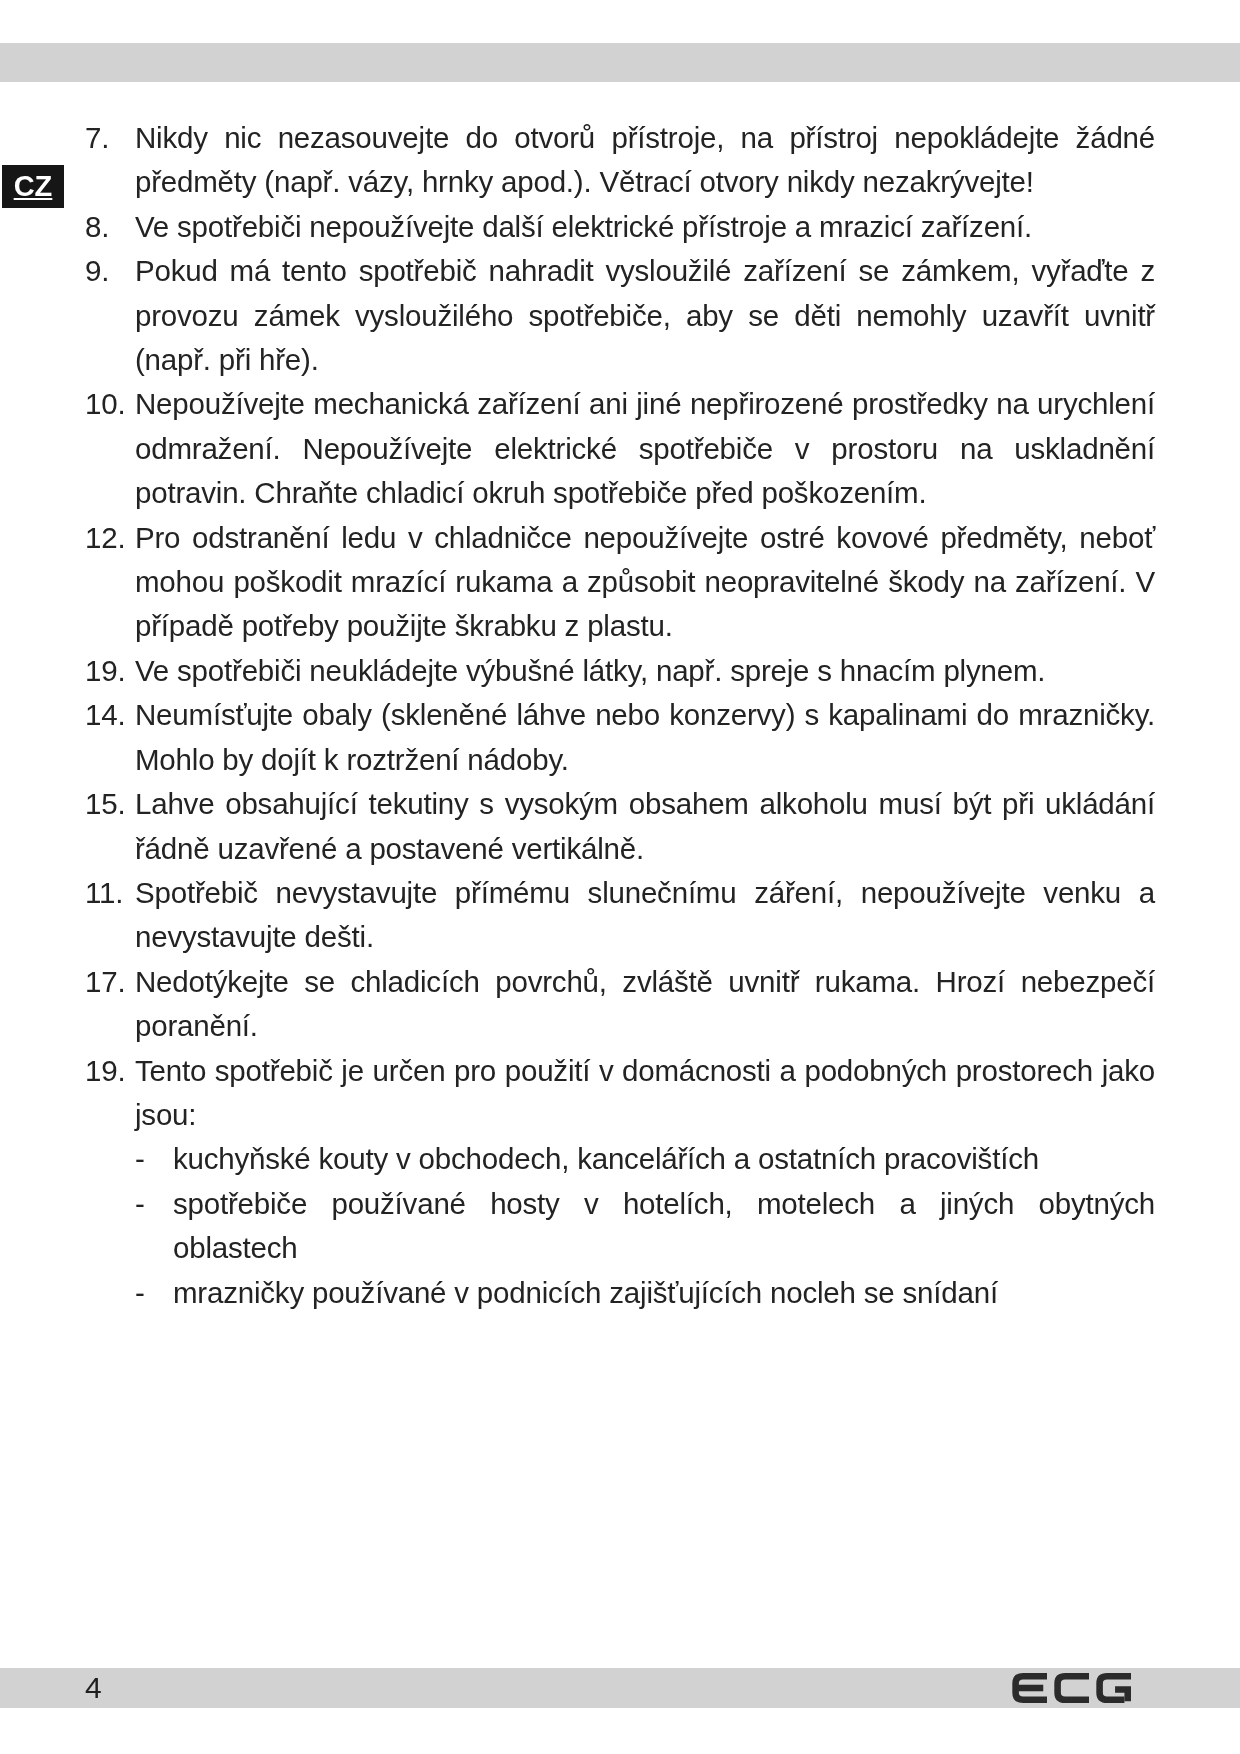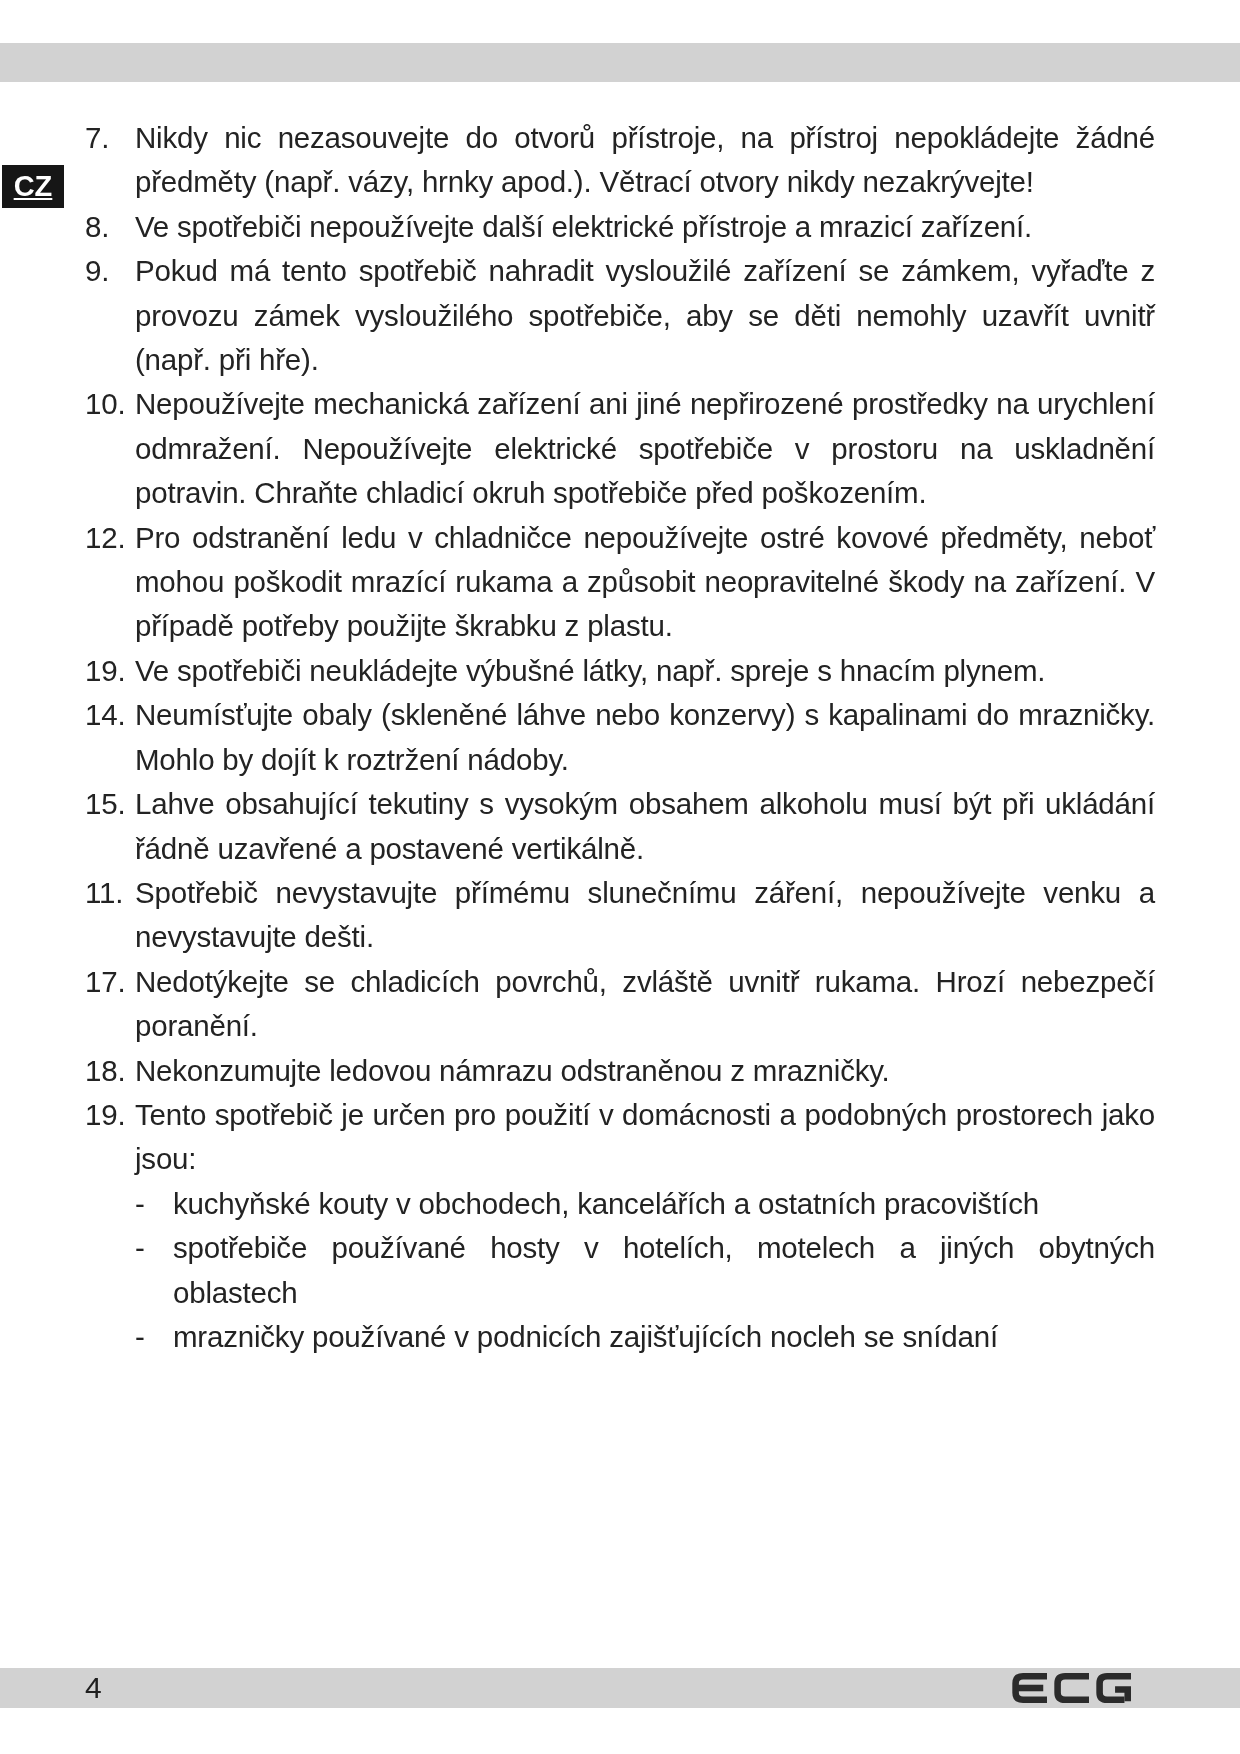--- a/index.html
+++ b/index.html
@@ -105,24 +105,20 @@
     <div class="item">
       <span class="num">11.</span>
       <div class="txt">Spotřebič nevystavujte přímému slunečnímu záření, nepoužívejte venku a nevystavujte dešti.</div>
     </div>
 
     <div class="item">
       <span class="num">17.</span>
       <div class="txt">Nedotýkejte se chladicích povrchů, zvláště uvnitř rukama. Hrozí nebezpečí poranění.</div>
     </div>
 
-    <div class="item">
-      <span class="num">18.</span>
-      <div class="txt">Nekonzumujte ledovou námrazu odstraněnou z mrazničky.</div>
-    </div>
 
     <div class="item">
       <span class="num">19.</span>
       <div class="txt">Tento spotřebič je určen pro použití v domácnosti a podobných prostorech jako jsou:</div>
       <div class="sub">
         <span class="dash">-</span>
         <div class="subtxt">kuchyňské kouty v obchodech, kancelářích a ostatních pracovištích</div>
       </div>
       <div class="sub">
         <span class="dash">-</span>

